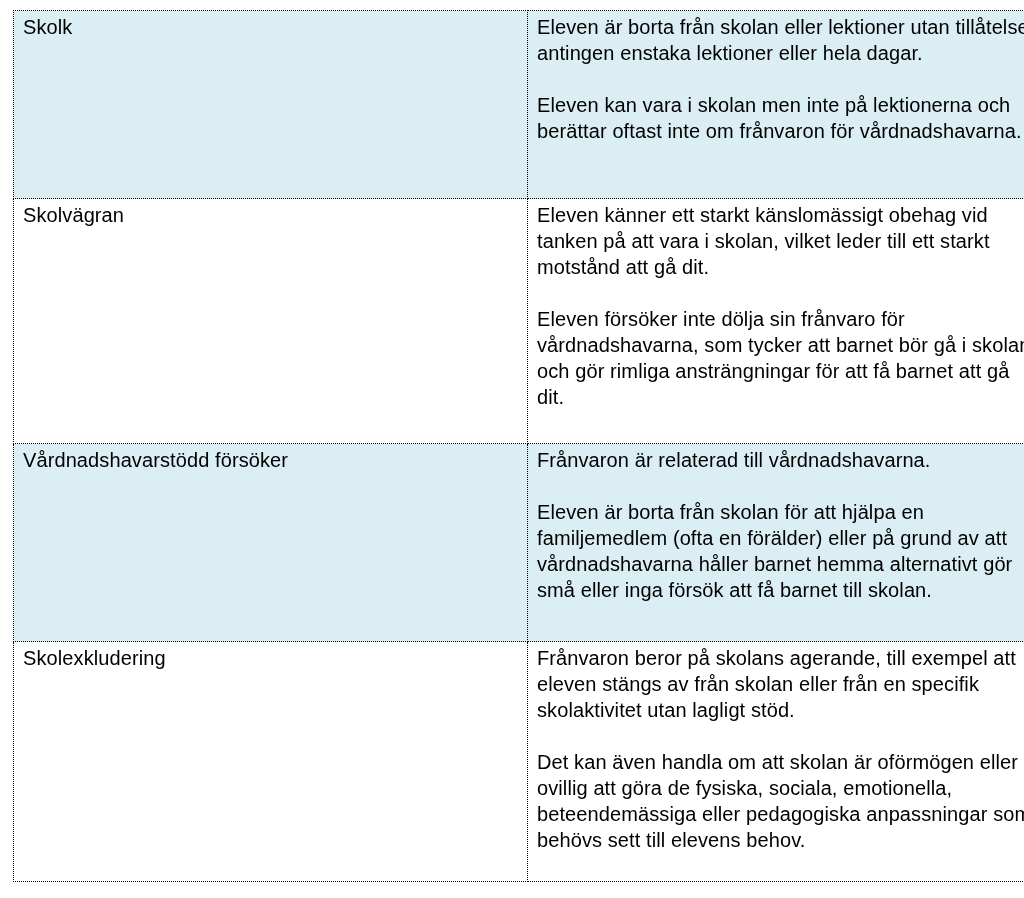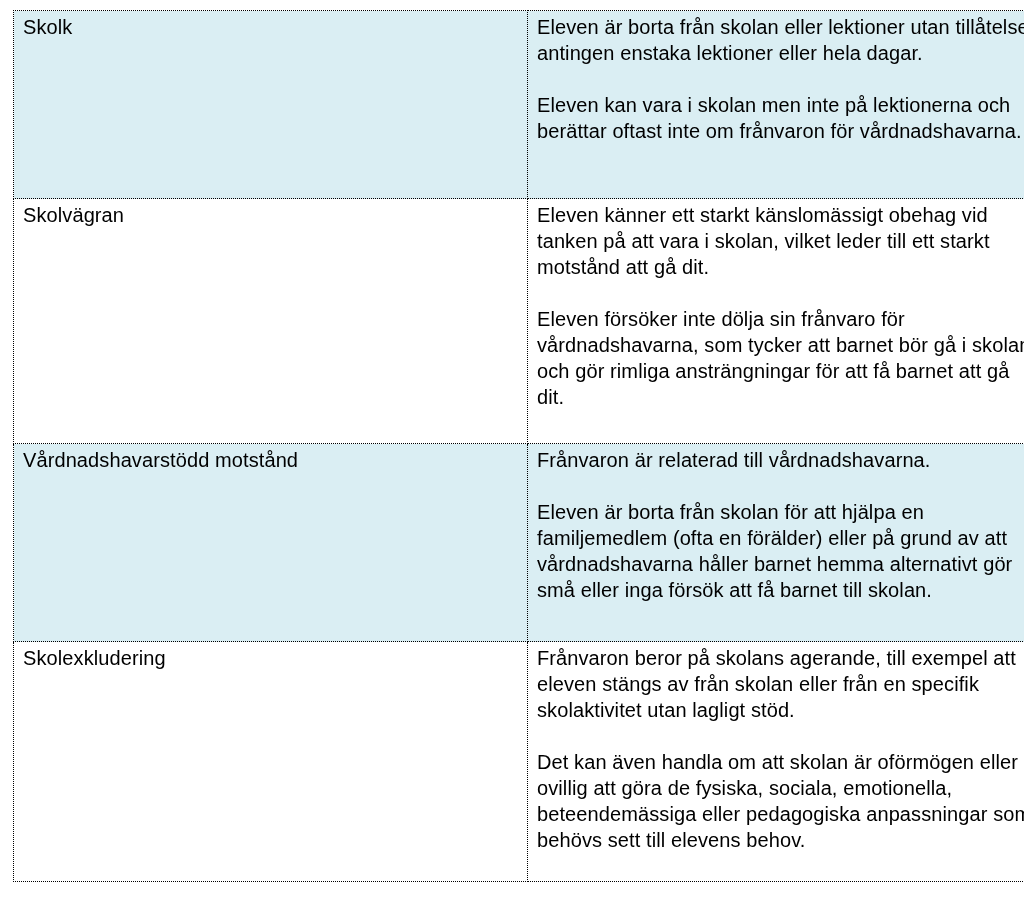--- a/index.html
+++ b/index.html
@@ -67,21 +67,21 @@
         <td class="term-col">
           <p>Skolvägran</p>
         </td>
         <td class="desc-col">
           <p>Eleven känner ett starkt känslomässigt obehag vid tanken på att vara i skolan, vilket leder till ett starkt motstånd att gå dit.</p>
           <p>Eleven försöker inte dölja sin frånvaro för vårdnadshavarna, som tycker att barnet bör gå i skolan och gör rimliga ansträngningar för att få barnet att gå dit.</p>
         </td>
       </tr>
       <tr class="r3 hl">
         <td class="term-col">
-          <p>Vårdnadshavarstödd motstånd</p>
+          <p>Vårdnadshavarstödd försöker</p>
         </td>
         <td class="desc-col">
           <p>Frånvaron är relaterad till vårdnadshavarna.</p>
           <p>Eleven är borta från skolan för att hjälpa en familjemedlem (ofta en förälder) eller på grund av att vårdnadshavarna håller barnet hemma alternativt gör små eller inga försök att få barnet till skolan.</p>
         </td>
       </tr>
       <tr class="r4">
         <td class="term-col">
           <p>Skolexkludering</p>
         </td>

